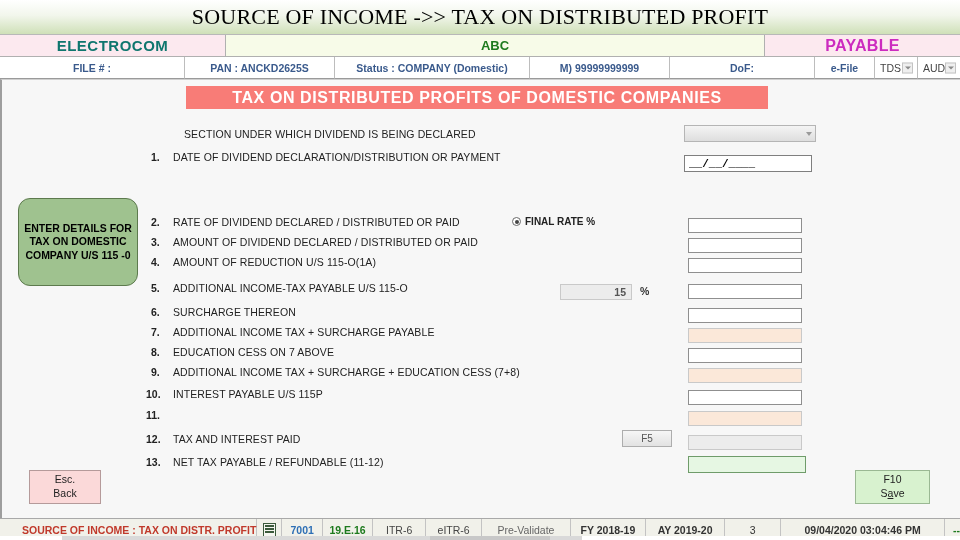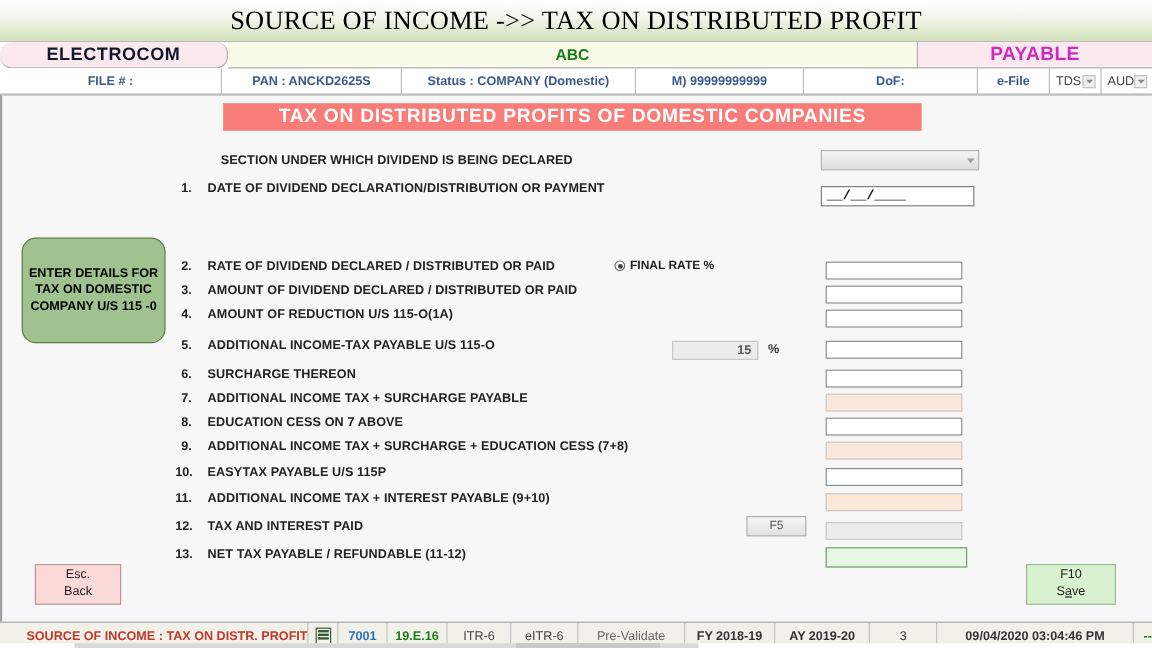--- a/index.html
+++ b/index.html
@@ -24,21 +24,21 @@
     font-size:22px; color:#000; letter-spacing:.2px; white-space:nowrap;
   }
 
   
   .brand-row{ display:flex; height:23px; width:960px; border-top:1px solid #b8b8b8;}
   .brand-cell{
     display:flex; align-items:center; justify-content:center;
     border-right:1px solid #b0b0b0; border-bottom:1px solid #b0b0b0;
     font-weight:bold;
   }
-  .brand-left{ width:190px; background:#fce9ef; color:#0f172a; font-size:15px; letter-spacing:.5px;border-radius:10px;}
+  .brand-left{ width:226px; background:#fce9ef; color:#0f766e; font-size:15px; letter-spacing:.5px;}
   .brand-mid { flex:1; background:#f7fbe8; color:#1d7a1d; font-size:13px;}
   .brand-right{ width:195px; background:#fce9ef; color:#cc2bbf; font-size:16px; letter-spacing:.3px; border-right:none;}
 
   
   .info-row{ display:flex; height:22px; width:960px; background:#ffffff;}
   .info-cell{
     display:flex; align-items:center; justify-content:center;
     border-right:1px solid #bdbdbd; border-bottom:1px solid #9a9a9a;
     font-size:10.5px; font-weight:bold; color:#3a5a8c; white-space:nowrap;
   }
@@ -92,21 +92,21 @@
 
   
   .frow{ position:absolute; left:0; width:960px; height:20px; }
   .fnum{
     position:absolute; left:151px; width:22px; text-align:left;
     font-size:10.5px; color:#222; font-weight:bold;
   }
   .fnum.wide{ left:146px; width:27px; }
   .flabel{
     position:absolute; left:173px; font-size:10.5px; color:#222;
-    font-weight:bold; white-space:nowrap; letter-spacing:.1px;
+    font-weight:normal; white-space:nowrap; letter-spacing:.1px;
   }
   .flabel.noind{ left:184px; }
 
   .fin{
     position:absolute; right:158px; width:114px; height:15px;
     border:1px solid #8f8f8f; background:#ffffff;
   }
   .fin.calc { background:#fbe8d9; border-color:#c9c9c9; }
   .fin.grey { background:#ececec; border-color:#c9c9c9; }
   .fin.green{ background:#e6f7e3; border-color:#6f9c6a; width:118px; right:154px; height:17px;}
@@ -320,27 +320,26 @@
 </div>
 
 <div class="frow" style="top:366px">
   <div class="fnum">9.</div>
   <div class="flabel">ADDITIONAL INCOME TAX + SURCHARGE + EDUCATION CESS (7+8)</div>
   <div class="fin calc" style="top:2px"></div>
 </div>
 
 <div class="frow" style="top:388px">
   <div class="fnum wide">10.</div>
-  <div class="flabel">EASYTAX PAYABLE U/S 115P</div>
+  <div class="flabel">INTEREST PAYABLE U/S 115P</div>
   <div class="fin" style="top:2px"></div>
 </div>
 
 <div class="frow" style="top:409px">
   <div class="fnum wide">11.</div>
-  <div class="flabel">ADDITIONAL INCOME TAX + INTEREST PAYABLE (9+10)</div>
   <div class="fin calc" style="top:2px"></div>
 </div>
 
 <div class="frow" style="top:433px">
   <div class="fnum wide">12.</div>
   <div class="flabel">TAX AND INTEREST PAID</div>
   <div class="fin grey" style="top:2px"></div>
 </div>
 <div class="f5-btn">F5</div>
 

